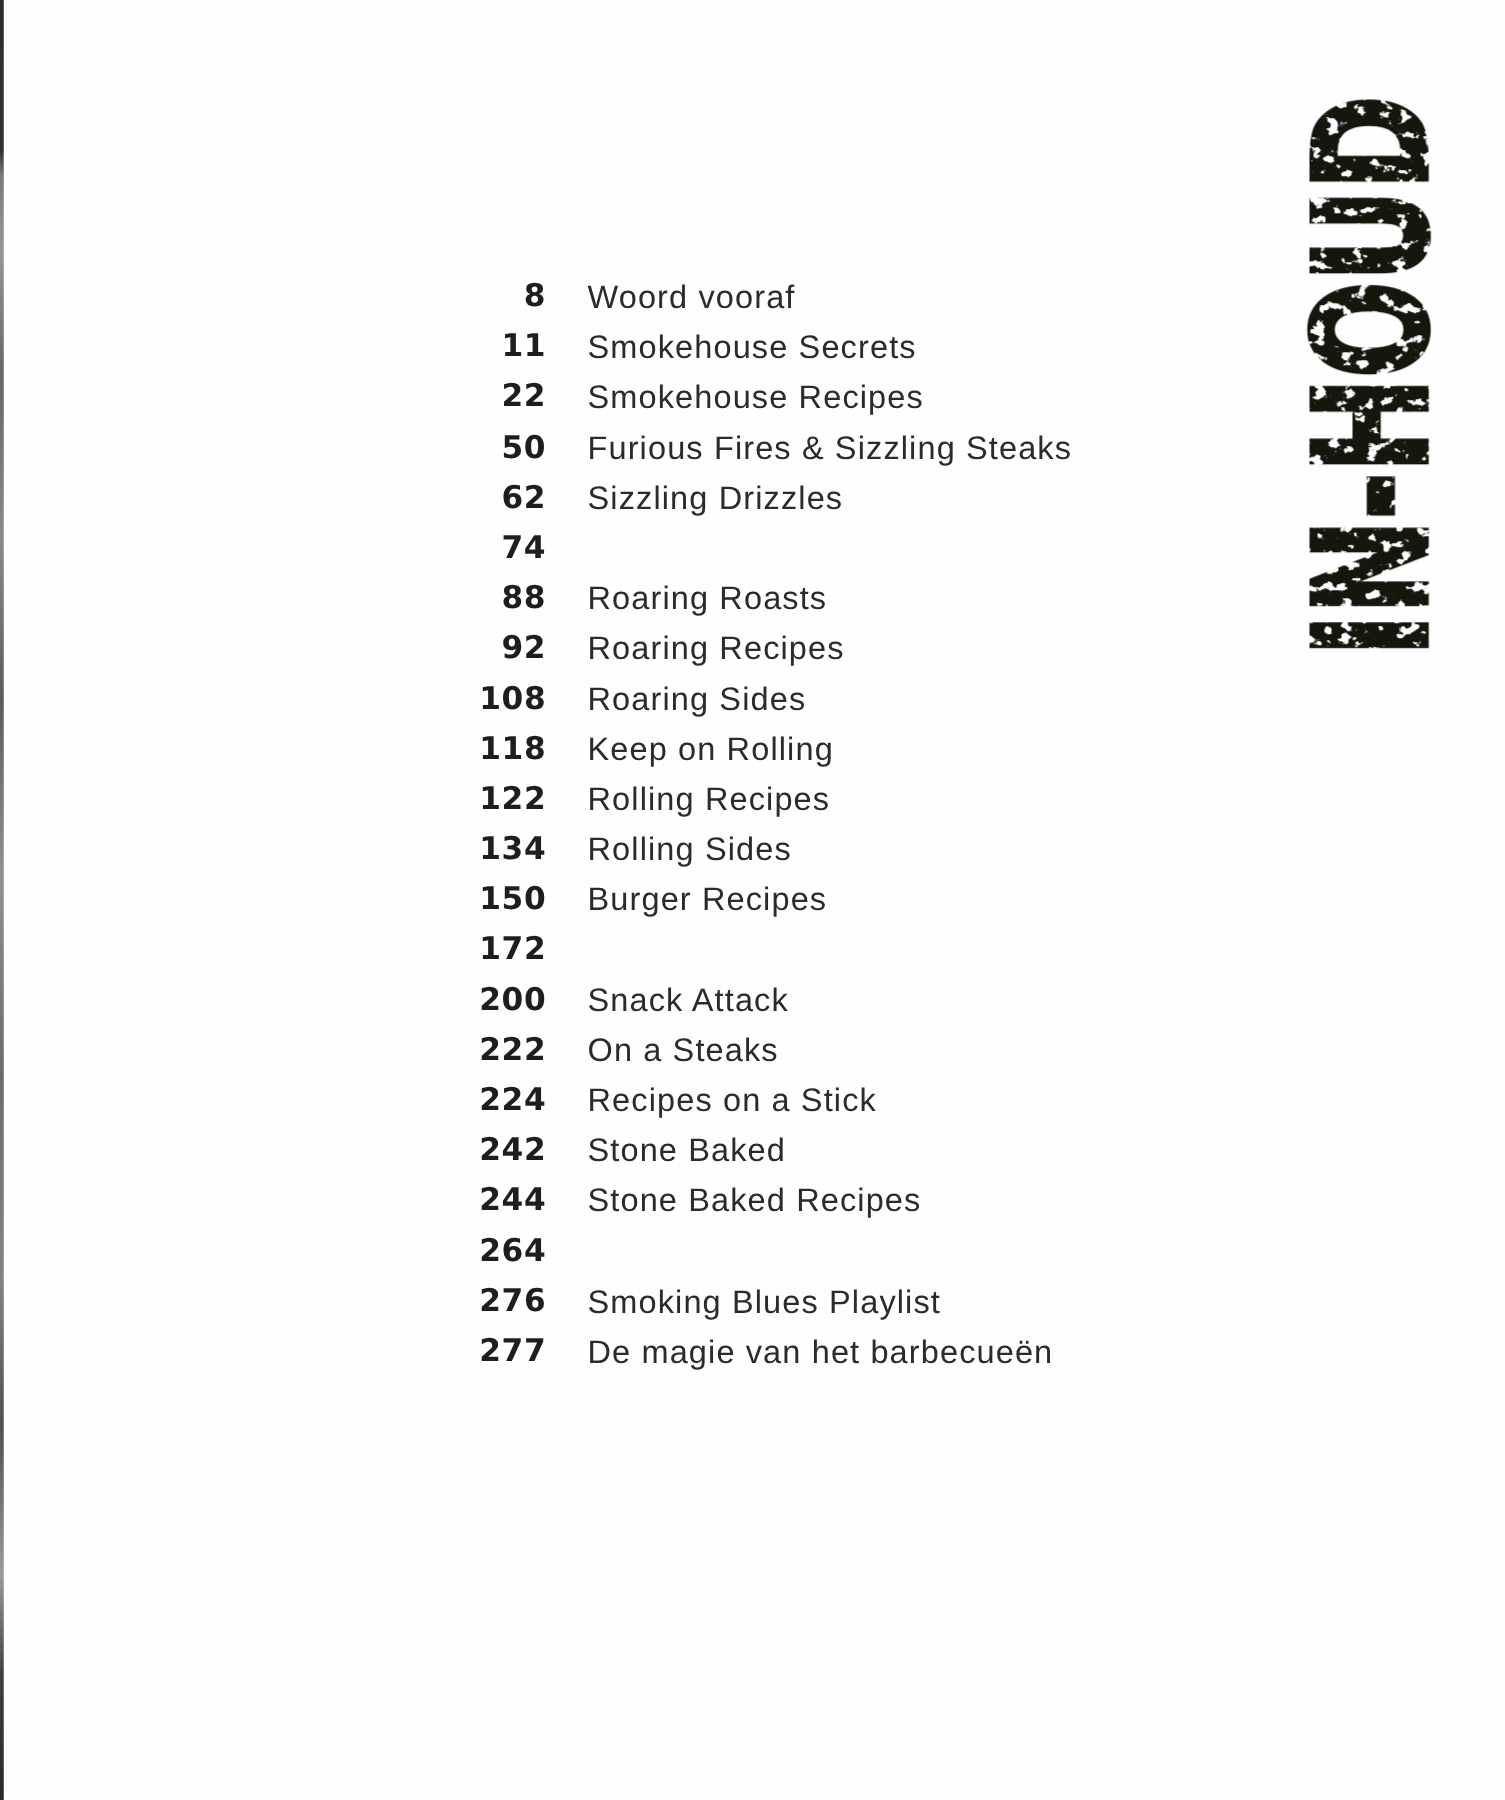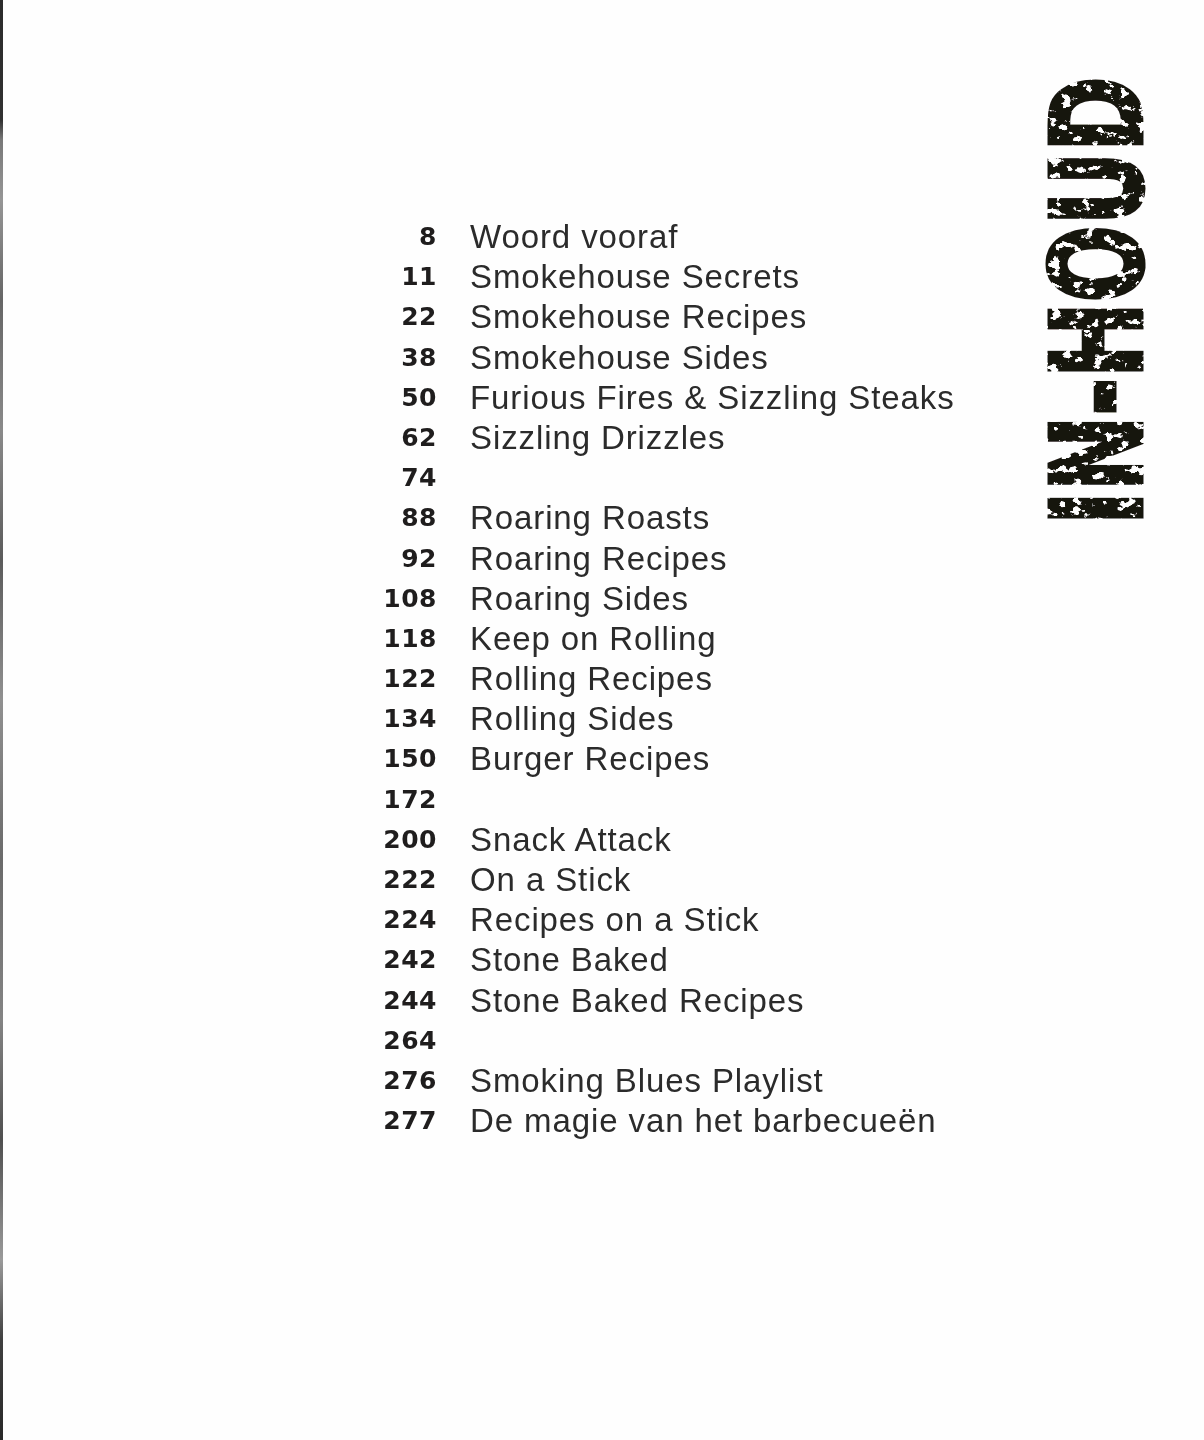--- a/index.html
+++ b/index.html
@@ -47,21 +47,21 @@
     text-align: right;
     font-family: "DejaVu Sans", sans-serif;
     font-weight: bold;
     font-size: 25px;
     letter-spacing: 0.5px;
     color: #1f1d1d;
   }
   .toc-title {
     margin-left: 33px;
     font-family: "Liberation Sans", sans-serif;
-    font-size: 33px;
+    font-size: 26px;
     letter-spacing: 0.9px;
     color: #2b2b2b;
   }
 
   
   .vertical-title-box {
     position: absolute;
     left: 1050px;
     top: 60px;
     width: 98px;
@@ -109,24 +109,20 @@
   <div class="toc-row">
     <span class="toc-num">11</span>
     <span class="toc-title">Smokehouse Secrets</span>
   </div>
 
   <div class="toc-row">
     <span class="toc-num">22</span>
     <span class="toc-title">Smokehouse Recipes</span>
   </div>
 
-  <div class="toc-row">
-    <span class="toc-num">38</span>
-    <span class="toc-title">Smokehouse Sides</span>
-  </div>
 
   <div class="toc-row">
     <span class="toc-num">50</span>
     <span class="toc-title">Furious Fires &amp; Sizzling Steaks</span>
   </div>
 
   <div class="toc-row">
     <span class="toc-num">62</span>
     <span class="toc-title">Sizzling Drizzles</span>
   </div>
@@ -175,21 +171,21 @@
     <span class="toc-num">172</span>
   </div>
 
   <div class="toc-row">
     <span class="toc-num">200</span>
     <span class="toc-title">Snack Attack</span>
   </div>
 
   <div class="toc-row">
     <span class="toc-num">222</span>
-    <span class="toc-title">On a Stick</span>
+    <span class="toc-title">On a Steaks</span>
   </div>
 
   <div class="toc-row">
     <span class="toc-num">224</span>
     <span class="toc-title">Recipes on a Stick</span>
   </div>
 
   <div class="toc-row">
     <span class="toc-num">242</span>
     <span class="toc-title">Stone Baked</span>

